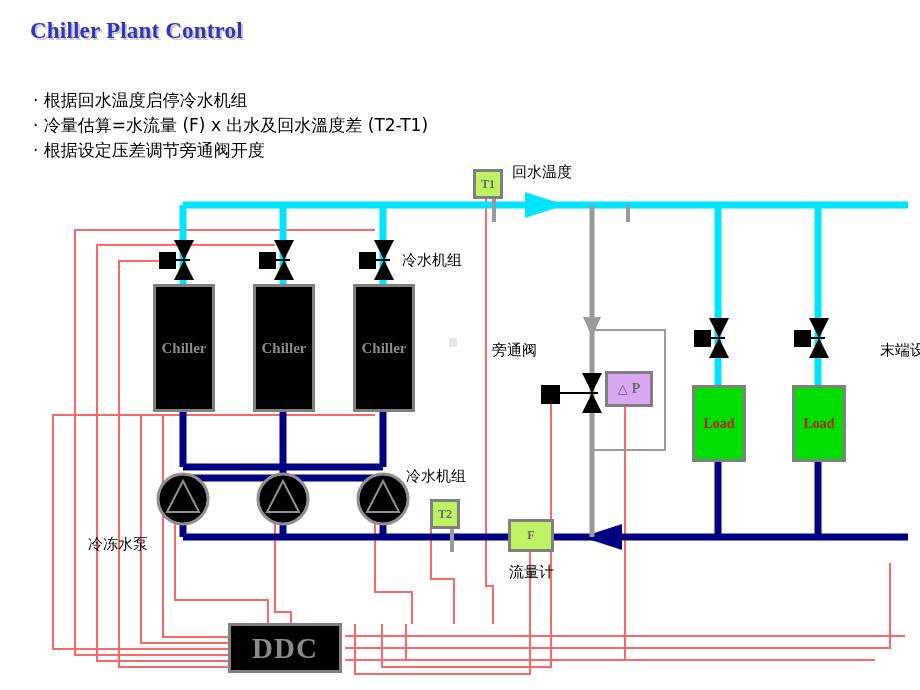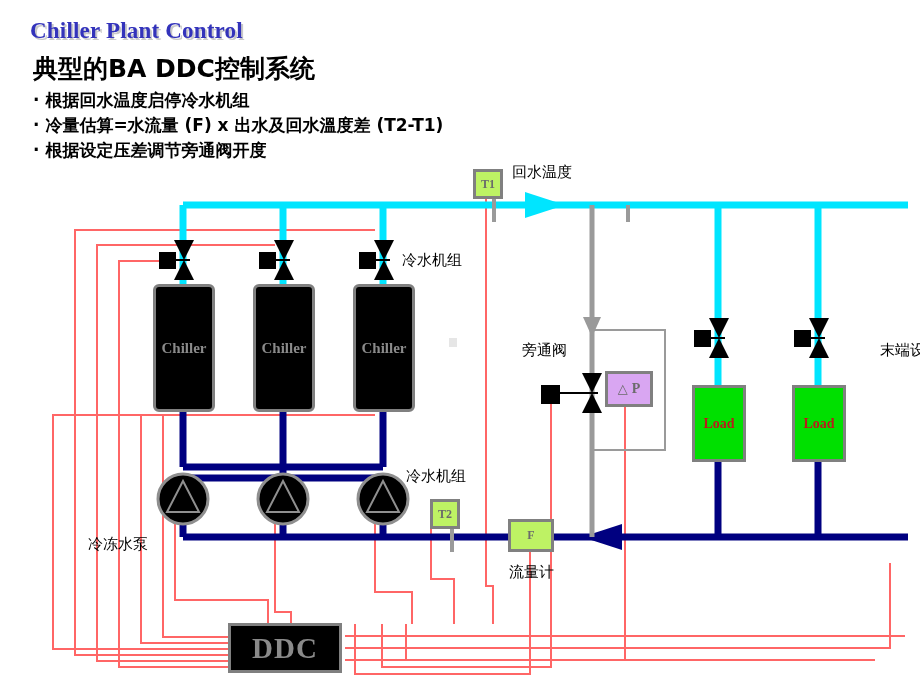--- a/index.html
+++ b/index.html
@@ -20,35 +20,35 @@
     white-space:nowrap;
   }
   .subtitle{
     position:absolute;left:33px;top:52px;
     font-family:"DejaVu Sans",sans-serif;
     font-weight:bold;font-size:25px;color:#000;white-space:nowrap;
   }
   .bullets{position:absolute;left:33px;top:88px;}
   .bullet{
     font-family:"DejaVu Sans",sans-serif;
-    font-size:17px;font-weight:bold;color:#000;
+    font-size:17px;font-weight:normal;color:#000;
     white-space:nowrap;line-height:25px;
   }
 
   
   #wire{position:absolute;left:0;top:0;width:920px;height:690px;}
 
   
   .eqbox{
     position:absolute;border:3px solid #808080;
     display:flex;align-items:center;justify-content:center;
     font-family:"Liberation Serif","DejaVu Serif",serif;
     font-weight:bold;box-sizing:border-box;
   }
-  .chiller{background:#000000;color:#8a8a8a;font-size:15px;border-radius:6px;}
+  .chiller{background:#000000;color:#8a8a8a;font-size:15px;}
   .load{background:#00e000;color:#b91c1c;font-size:14px;}
   .ddc{background:#000000;color:#8a8a8a;font-size:29px;letter-spacing:1px;}
   .sensor{
     background:#bef264;color:#6b6b6b;font-size:12px;
     border:3px solid #808080;
   }
   .dp{background:#d9a6f2;color:#6b6b6b;font-size:14px;border:3px solid #808080;}
 
   
   .dlabel{
@@ -59,21 +59,20 @@
 
   .artifact{position:absolute;background:#e6e6e6;}
 </style>
 </head>
 <body>
 
 <div id="stage">
 
   <div class="slide-title">Chiller Plant Control</div>
 
-  <div class="subtitle">典型的BA DDC控制系统</div>
 
   <div class="bullets">
     <div class="bullet">· 根据回水温度启停冷水机组</div>
     <div class="bullet">· 冷量估算=水流量 (F) x 出水及回水溫度差 (T2-T1)</div>
     <div class="bullet">· 根据设定压差调节旁通阀开度</div>
   </div>
 
   <svg id="wire" viewBox="0 0 920 690" width="920" height="690">
 
     <g stroke="#ff6666" stroke-width="2" fill="none">
@@ -267,21 +266,21 @@
     <span style="margin-right:4px;font-size:13px;">△</span>
     <span>P</span>
   </div>
 
   <div class="dlabel" style="left:402px;top:251px;">冷水机组</div>
 
   <div class="dlabel" style="left:512px;top:163px;">回水温度</div>
 
   <div class="dlabel" style="left:406px;top:467px;">冷水机组</div>
 
-  <div class="dlabel" style="left:522px;top:341px;">旁通阀</div>
+  <div class="dlabel" style="left:492px;top:341px;">旁通阀</div>
 
   <div class="dlabel" style="left:880px;top:341px;">末端设备</div>
 
   <div class="dlabel" style="left:88px;top:535px;">冷冻水泵</div>
 
   <div class="dlabel" style="left:509px;top:563px;">流量计</div>
 
 </div>
 
 </body></html>

